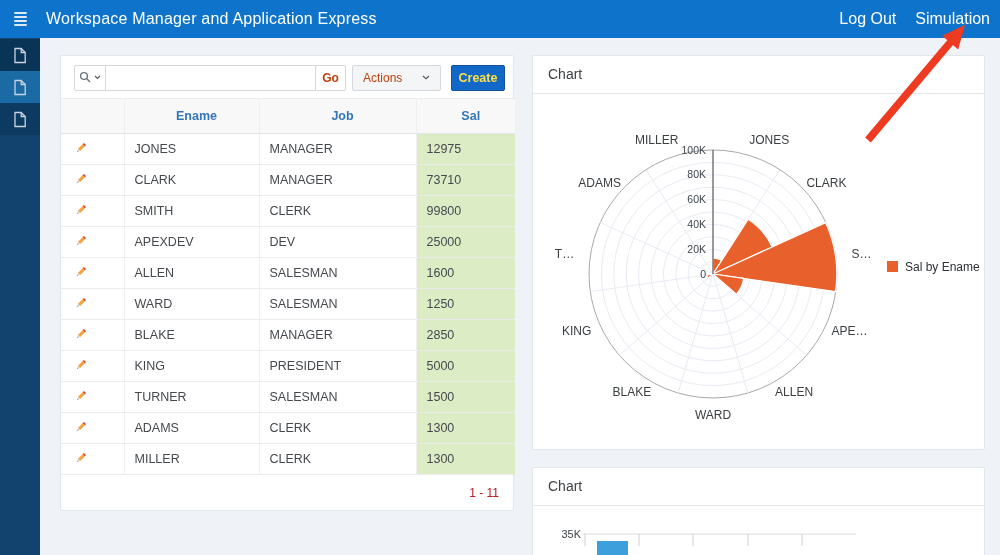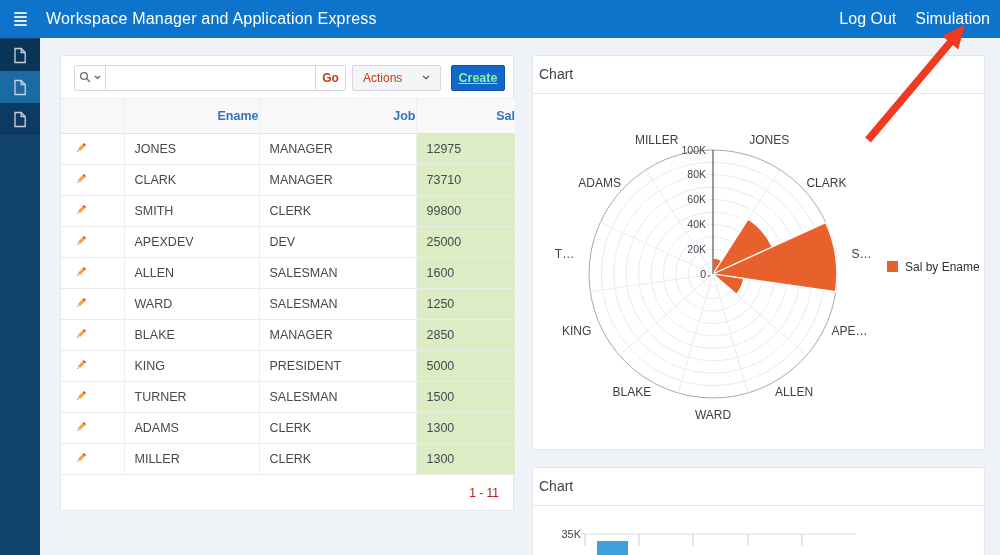--- a/index.html
+++ b/index.html
@@ -21,35 +21,35 @@
   .side-item { width:40px; height:32px; display:flex; align-items:center; justify-content:center; cursor:pointer; }
   .side-item.v-dark { background:#0a3455; }
   .side-item.v-selected { background:#1a6ba3; }
   .side-item.v-normal { background:#0d3a61; }
 
   
   .card { position:absolute; background:#fff; border:1px solid #e3e7ec; border-radius:2px; }
   .report-card { left:60px; top:55px; width:454px; height:456px; }
   .chart-card-1 { left:532px; top:55px; width:453px; height:395px; }
   .chart-card-2 { left:532px; top:467px; width:453px; height:120px; }
-  .card-hd { height:38px; line-height:37px; padding-left:6px; font-size:14px; color:#3f4347; border-bottom:1px solid #e8e8e8; }
+  .card-hd { height:38px; line-height:37px; padding-left:15px; font-size:14px; color:#3f4347; border-bottom:1px solid #e8e8e8; }
 
   
   .toolbar { display:flex; align-items:center; padding:8px 8px 7px 13px; height:42px; }
   .tb-btn { height:26px; border:1px solid #d4d8dc; background:#fff; font-size:12px; color:#c2410c; cursor:pointer; display:flex; align-items:center; justify-content:center; }
   .search-btn { width:32px; border-radius:2px 0 0 2px; gap:2px; }
   .search-input { height:26px; width:211px; border:1px solid #d4d8dc; margin-left:-1px; padding:0 6px; font-size:12px; color:#3c4146; font-family:inherit; }
   .go-btn { width:31px; margin-left:-1px; border-radius:0 2px 2px 0; font-weight:600; }
   .actions-btn { margin-left:6px; padding:0 10px; gap:20px; background:#f4f5f6; border-radius:2px; }
-  .create-btn { margin-left:auto; width:54px; height:26px; background:#1268c9; border:1px solid #10529e; border-radius:2px; color:#86efac; font-size:12.5px; font-weight:600; cursor:pointer;text-decoration:underline; }
+  .create-btn { margin-left:auto; width:54px; height:26px; background:#1268c9; border:1px solid #10529e; border-radius:2px; color:#fde047; font-size:12.5px; font-weight:600; cursor:pointer; }
 
   
   table { width:100%; border-collapse:collapse; table-layout:fixed; font-size:12.5px; }
   col.c-edit{width:63px;} col.c-ename{width:135px;} col.c-job{width:157px;} col.c-sal{width:99px;}
-  thead th { height:35px; background:#f8f8f8; color:#3376b8; font-weight:700; text-align:right; padding-left:10px; border-top:1px solid #ececec; border-bottom:1px solid #e4e4e4; border-right:1px solid #efefef; cursor:pointer; }
+  thead th { height:35px; background:#f8f8f8; color:#3376b8; font-weight:700; text-align:center; padding-left:10px; border-top:1px solid #ececec; border-bottom:1px solid #e4e4e4; border-right:1px solid #efefef; cursor:pointer; }
   thead th:first-child { cursor:default; }
   thead th:last-child { border-right:none; }
   tbody td { height:31px; padding-left:10px; color:#45494e; border-bottom:1px solid #ebebeb; border-right:1px solid #efefef; }
   tbody td:last-child { border-right:none; }
   td.edit-cell { padding-left:13px; }
   td.sal-cell { background:#dcedc6; }
   .pencil { display:inline-block; width:15px; height:15px; cursor:pointer; }
   .report-footer { height:37px; line-height:36px; text-align:right; padding-right:14px; font-size:12px; color:#b91c1c; }
 
   svg.chart { display:block; }

